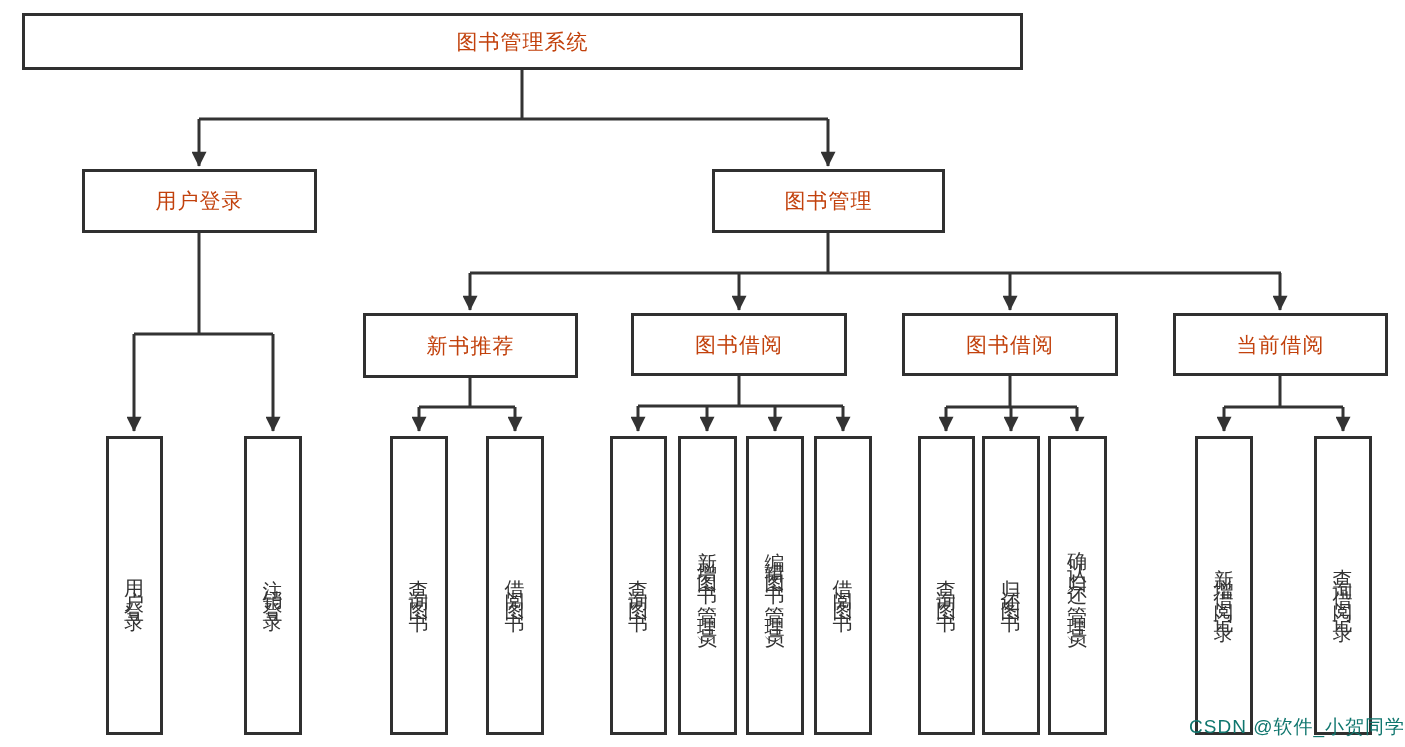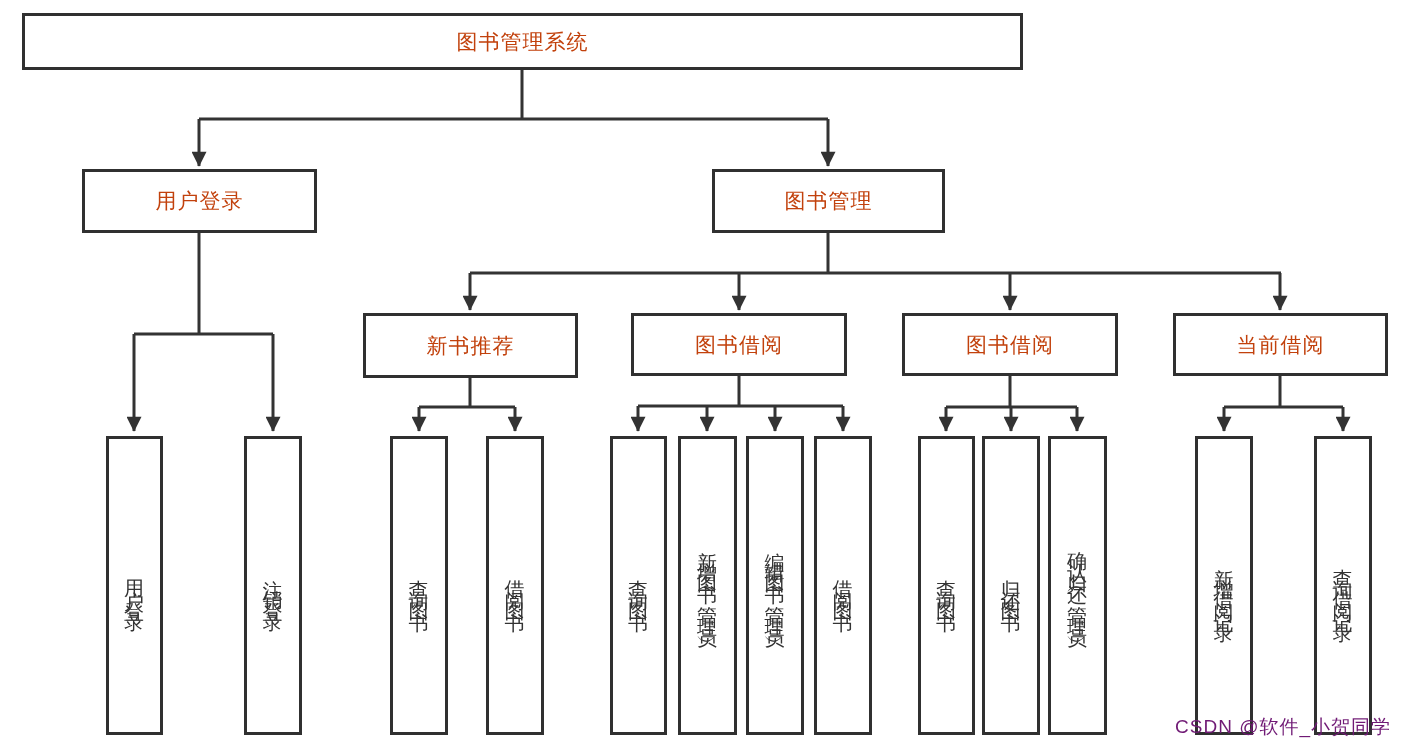--- a/index.html
+++ b/index.html
@@ -48,23 +48,23 @@
     text-orientation: mixed;
     font-size: 20px;
     color: #333333;
     letter-spacing: 11px;
     line-height: 1;
     white-space: nowrap;
   }
   .watermark {
     position: absolute;
     top: 714px;
-    right: 14px;
+    right: 0;
     font-size: 19px;
-    color: #701a75;
+    color: #0f766e;
     letter-spacing: 1px;
     z-index: 3;
     white-space: nowrap;
   }
 </style>
 </head>
 <body>
 
 <div class="canvas">
 

